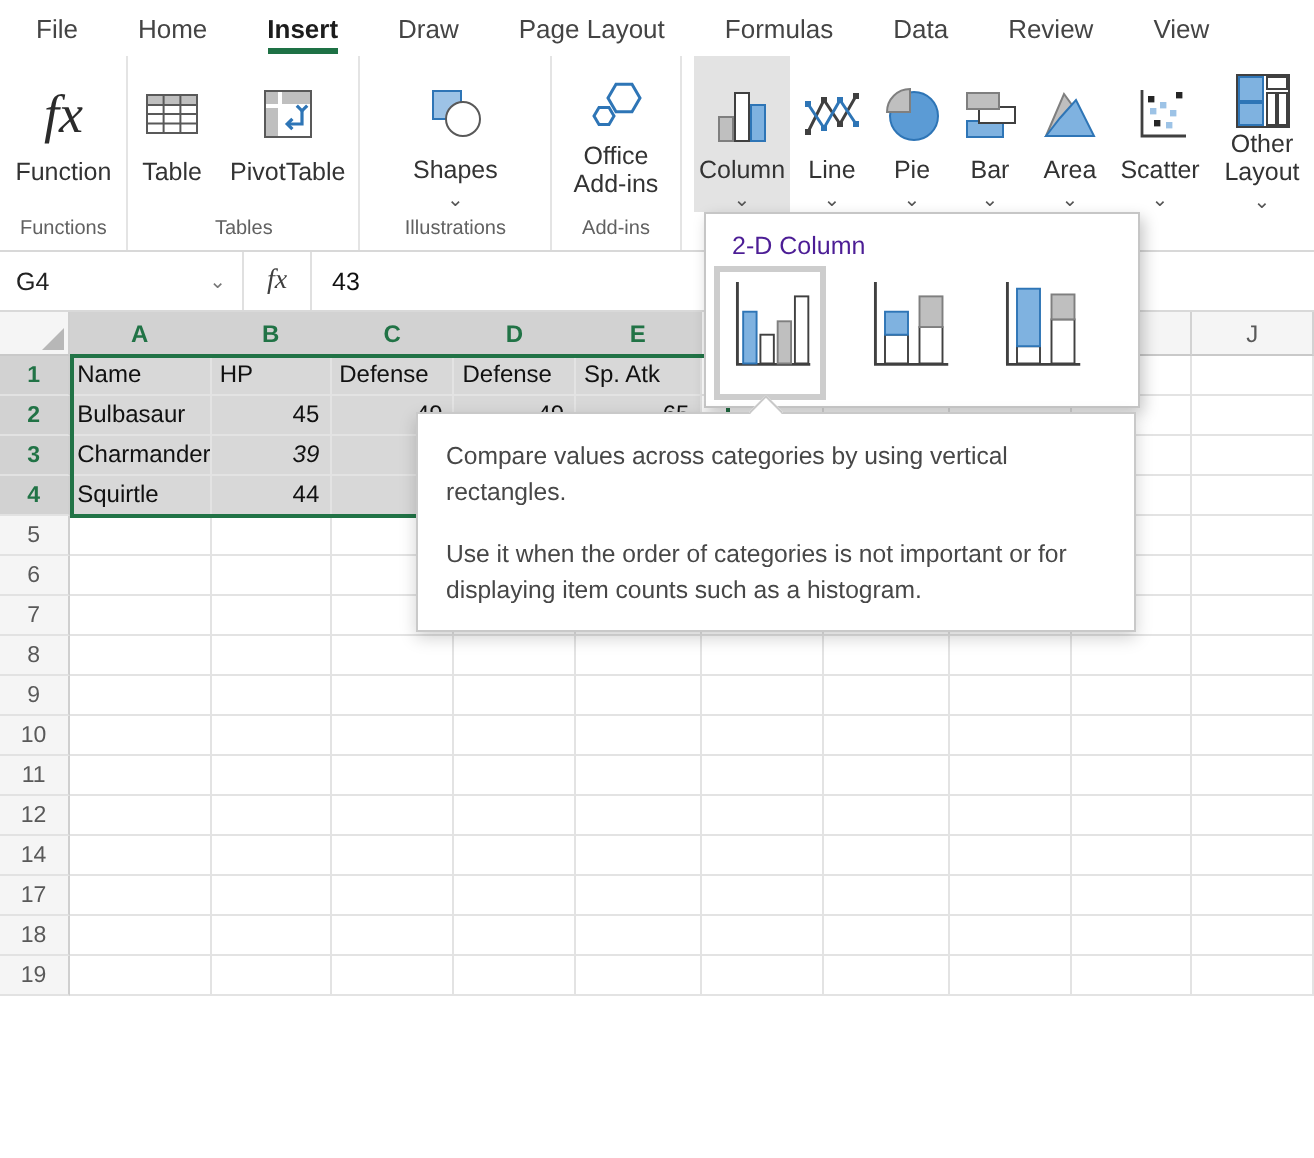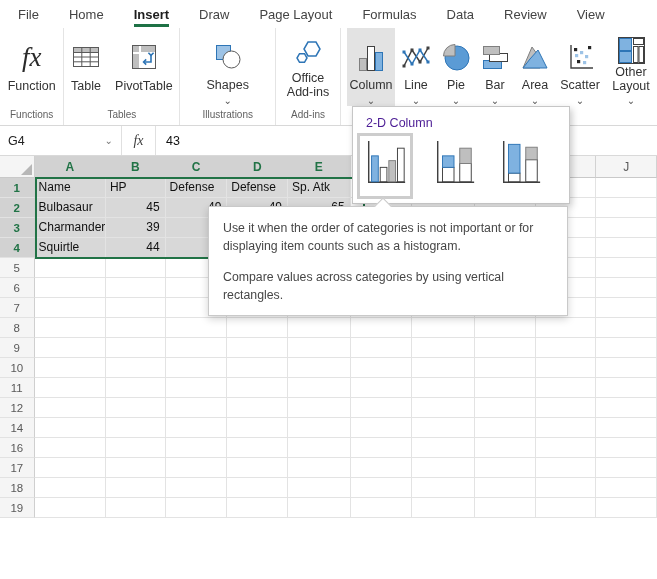--- a/index.html
+++ b/index.html
@@ -318,21 +318,21 @@
         <div class="cell selc num" style="width: 65px;">65</div>
         <div class="cell" style="width: 64px;"></div>
         <div class="cell" style="width: 65px;"></div>
         <div class="cell" style="width: 63px;"></div>
         <div class="cell" style="width: 63px;"></div>
         <div class="cell" style="width: 63px;"></div>
       </div>
       <div class="grow">
         <div class="rowh sel">3</div>
         <div class="cell selc" style="width: 74px;">Charmander</div>
-        <div class="cell selc num" style="width: 62px;">39</div>
+        <div class="cell selc num" style="width: 62px; font-style: italic;">39</div>
         <div class="cell selc" style="width: 64px;"></div>
         <div class="cell selc" style="width: 63px;"></div>
         <div class="cell selc" style="width: 65px;"></div>
         <div class="cell" style="width: 64px;"></div>
         <div class="cell" style="width: 65px;"></div>
         <div class="cell" style="width: 63px;"></div>
         <div class="cell" style="width: 63px;"></div>
         <div class="cell" style="width: 63px;"></div>
       </div>
       <div class="grow">
@@ -447,33 +447,20 @@
         <div class="cell" style="width: 63px;"></div>
         <div class="cell" style="width: 65px;"></div>
         <div class="cell" style="width: 64px;"></div>
         <div class="cell" style="width: 65px;"></div>
         <div class="cell" style="width: 63px;"></div>
         <div class="cell" style="width: 63px;"></div>
         <div class="cell" style="width: 63px;"></div>
       </div>
       <div class="grow">
         <div class="rowh">14</div>
-        <div class="cell" style="width: 74px;"></div>
-        <div class="cell" style="width: 62px;"></div>
-        <div class="cell" style="width: 64px;"></div>
-        <div class="cell" style="width: 63px;"></div>
-        <div class="cell" style="width: 65px;"></div>
-        <div class="cell" style="width: 64px;"></div>
-        <div class="cell" style="width: 65px;"></div>
-        <div class="cell" style="width: 63px;"></div>
-        <div class="cell" style="width: 63px;"></div>
-        <div class="cell" style="width: 63px;"></div>
-      </div>
-      <div class="grow">
-        <div class="rowh">16</div>
         <div class="cell" style="width: 74px;"></div>
         <div class="cell" style="width: 62px;"></div>
         <div class="cell" style="width: 64px;"></div>
         <div class="cell" style="width: 63px;"></div>
         <div class="cell" style="width: 65px;"></div>
         <div class="cell" style="width: 64px;"></div>
         <div class="cell" style="width: 65px;"></div>
         <div class="cell" style="width: 63px;"></div>
         <div class="cell" style="width: 63px;"></div>
         <div class="cell" style="width: 63px;"></div>
@@ -548,17 +535,17 @@
           <rect x="12" y="6.5" width="12" height="30" fill="#7fb2e0" stroke="#2e75b6"></rect>
           <rect x="30" y="22.5" width="12" height="23" fill="#fff" stroke="#404040"></rect>
           <rect x="30" y="9.5" width="12" height="13" fill="#bfbfbf" stroke="#7f7f7f"></rect>
         </svg>
       </div>
     </div>
   </div>
 
   <div id="tooltip">
     <div id="tt-caret"></div>
+    <p>Compare values across categories by using vertical rectangles.</p>
     <p>Use it when the order of categories is not important or for displaying item counts such as a histogram.</p>
-    <p>Compare values across categories by using vertical rectangles.</p>
   </div>
 
 </div>
 
 </body></html>

